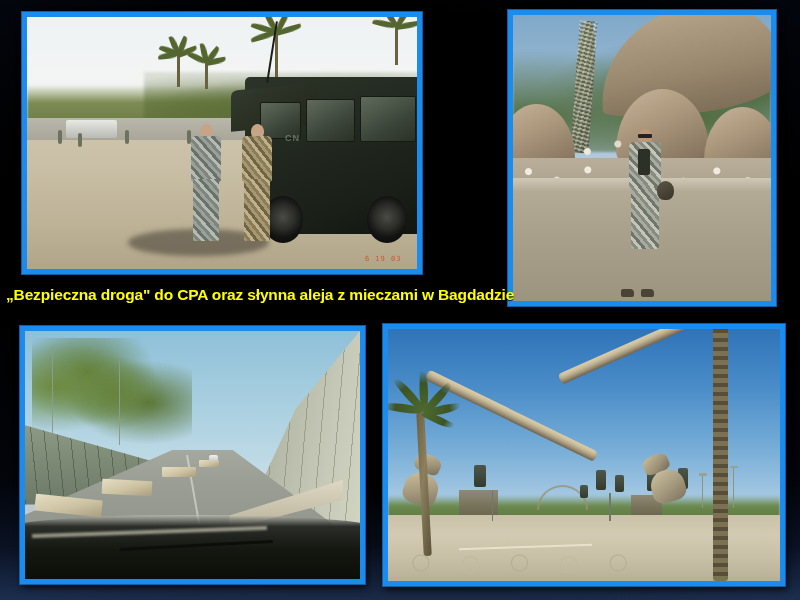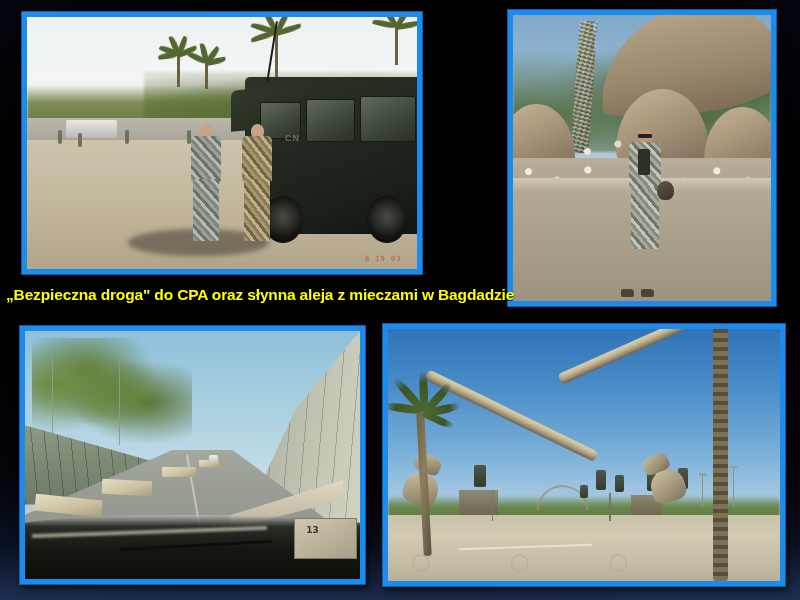--- a/index.html
+++ b/index.html
@@ -637,23 +637,20 @@
       <div class="barrier" style="left:23%; top:60%; width:15%; height:6%; transform:rotate(3deg);"></div>
       <div class="barrier" style="left:41%; top:55%; width:10%; height:4%;"></div>
       <div class="barrier" style="left:52%; top:52%; width:6%; height:3%;"></div>
 
       <div class="car-far"></div>
 
       <div class="hood"></div>
       <div class="dash-shine"></div>
       <div class="wiper"></div>
 
-      <div class="sign">
-        <span>13</span>
-      </div>
     </div>
   </div>
 
   <div class="photo-frame p4" style="left:383px; top:324px; width:402px; height:262px;">
     <div class="photo-inner">
       <div class="sky"></div>
       <div class="horizon-band"></div>
       <div class="plaza"></div>
       <div class="plaza-line"></div>
 

